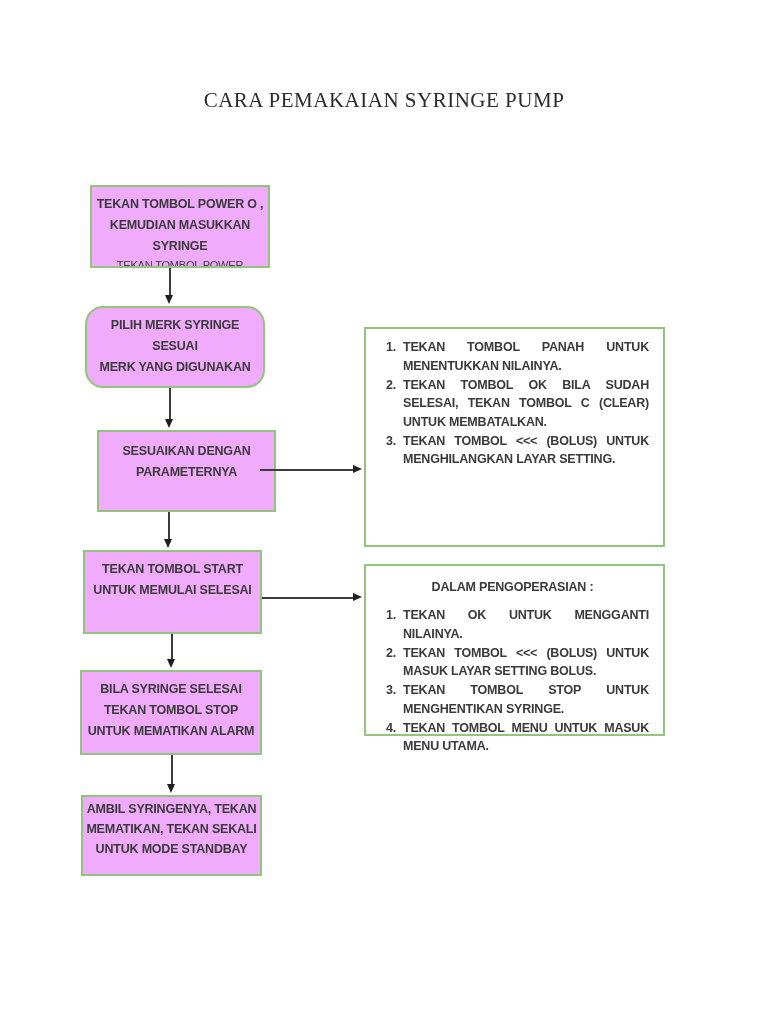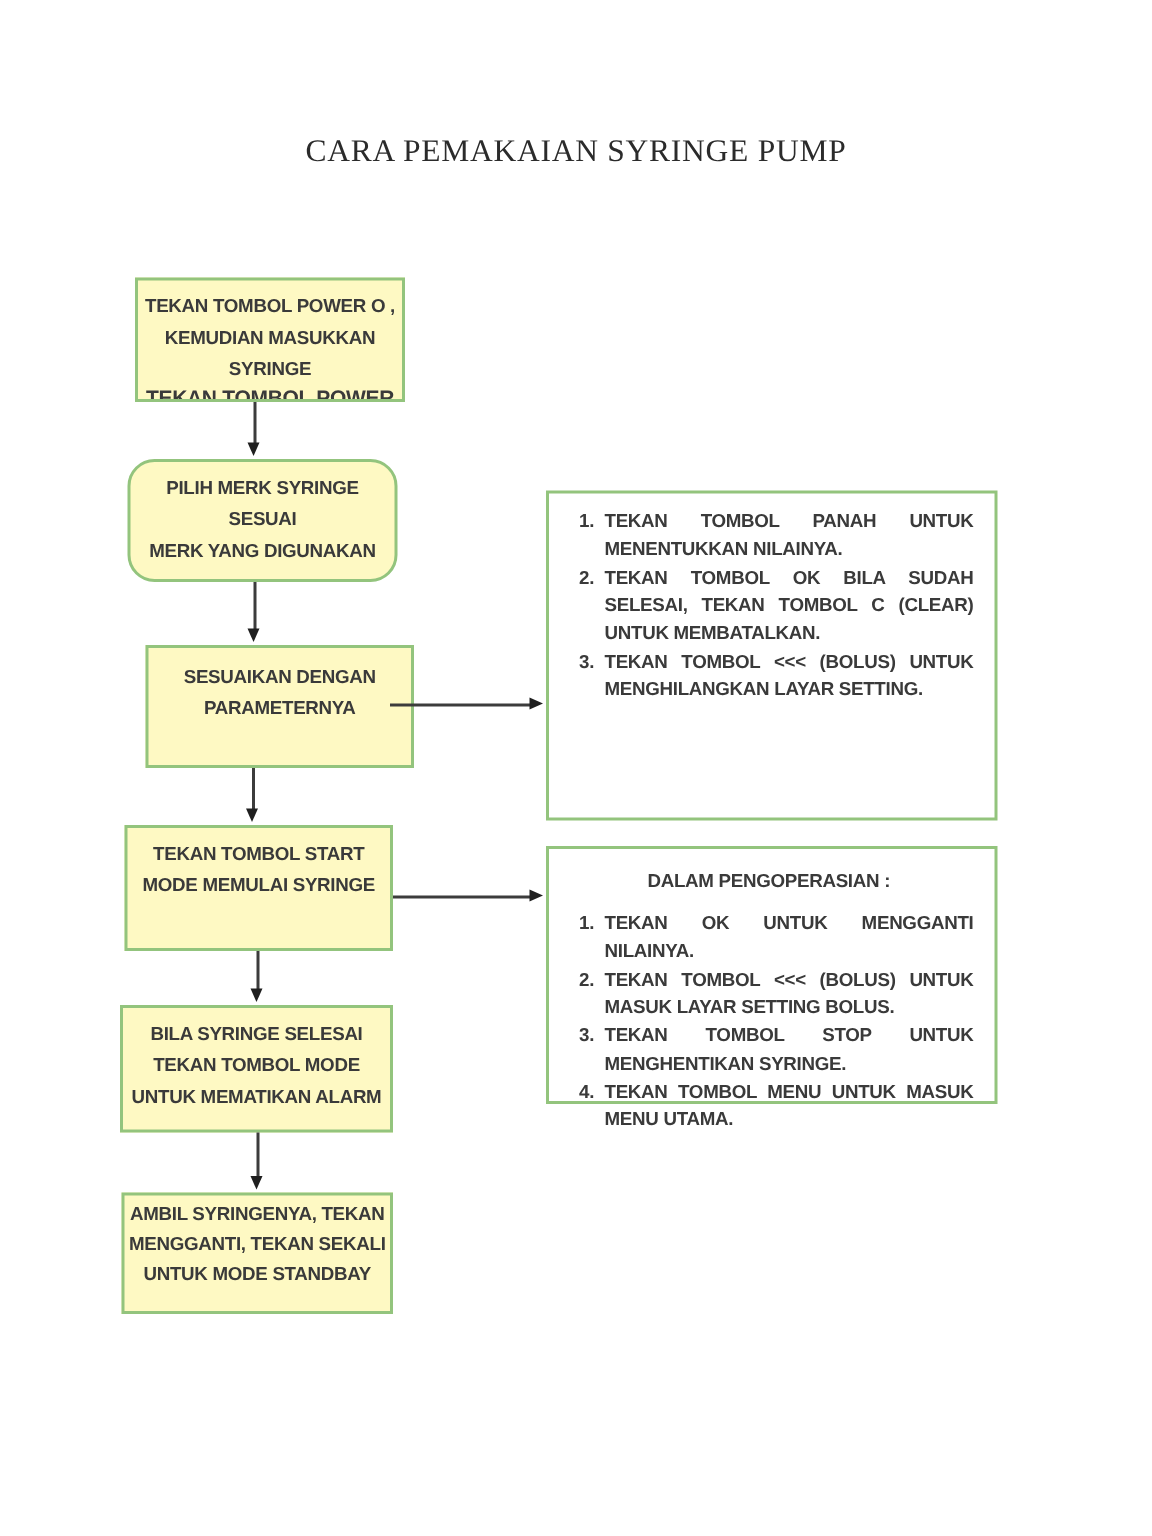--- a/index.html
+++ b/index.html
@@ -24,21 +24,21 @@
     font-family: "Liberation Serif", serif;
     font-weight: 400;
     font-size: 21px;
     letter-spacing: 0.5px;
     color: #2b2b2b;
     margin: 0;
   }
   .fbox {
     position: absolute;
     border: 2px solid #93c47d;
-    background: #fef9c3;
+    background: #f0abfc;
     color: #3a3a3a;
     font-weight: 700;
     font-size: 12.5px;
     letter-spacing: -0.2px;
     text-align: center;
     box-sizing: border-box;
   }
   .fline {
     line-height: 21px;
   }
@@ -50,22 +50,22 @@
     left: 0;
     right: 0;
     bottom: 0;
     height: 10px;
     overflow: hidden;
     text-align: center;
   }
   .clipline span {
     display: block;
     line-height: 19px;
-    font-size: 14px;
-    font-weight: 700;
+    font-size: 11px;
+    font-weight: 400;
     color: #3a3a3a;
   }
   .nbox {
     position: absolute;
     border: 2px solid #93c47d;
     background: #ffffff;
     color: #3a3a3a;
     font-weight: 700;
     font-size: 12.5px;
     letter-spacing: -0.2px;
@@ -188,51 +188,51 @@
   </div>
 
   <div class="varrow" style="left:164px; top:512px; height:36px;">
     <div class="shaft"></div>
       <div class="head"></div>
   </div>
 
   <div class="fbox" style="left:83px; top:550px; width:179px; height:84px;">
     <div class="content">
       <div class="fline">TEKAN TOMBOL START</div>
-      <div class="fline">MODE MEMULAI SYRINGE</div>
+      <div class="fline">UNTUK MEMULAI SELESAI</div>
     </div>
   </div>
 
   <div class="harrow" style="left:262px; top:593px; width:100px;">
     <div class="shaft"></div>
       <div class="head"></div>
   </div>
 
   <div class="varrow" style="left:167px; top:634px; height:34px;">
     <div class="shaft"></div>
       <div class="head"></div>
   </div>
 
   <div class="fbox" style="left:80px; top:670px; width:182px; height:85px;">
     <div class="content">
       <div class="fline">BILA SYRINGE SELESAI</div>
-      <div class="fline">TEKAN TOMBOL MODE</div>
+      <div class="fline">TEKAN TOMBOL STOP</div>
       <div class="fline">UNTUK MEMATIKAN ALARM</div>
     </div>
   </div>
 
   <div class="varrow" style="left:167px; top:755px; height:38px;">
     <div class="shaft"></div>
       <div class="head"></div>
   </div>
 
   <div class="fbox" style="left:81px; top:795px; width:181px; height:81px;">
     <div class="content" style="padding-top:2px;">
       <div class="fline" style="line-height:20px;">AMBIL SYRINGENYA, TEKAN</div>
-      <div class="fline" style="line-height:20px;">MENGGANTI, TEKAN SEKALI</div>
+      <div class="fline" style="line-height:20px;">MEMATIKAN, TEKAN SEKALI</div>
       <div class="fline" style="line-height:20px;">UNTUK MODE STANDBAY</div>
     </div>
   </div>
 
   <div class="nbox" style="left:364px; top:327px; width:301px; height:220px;">
     <div class="nitem">
       <span class="nnum">1.</span>
       <span class="ntext">TEKAN TOMBOL PANAH UNTUK MENENTUKKAN NILAINYA.</span>
     </div>
     <div class="nitem">

